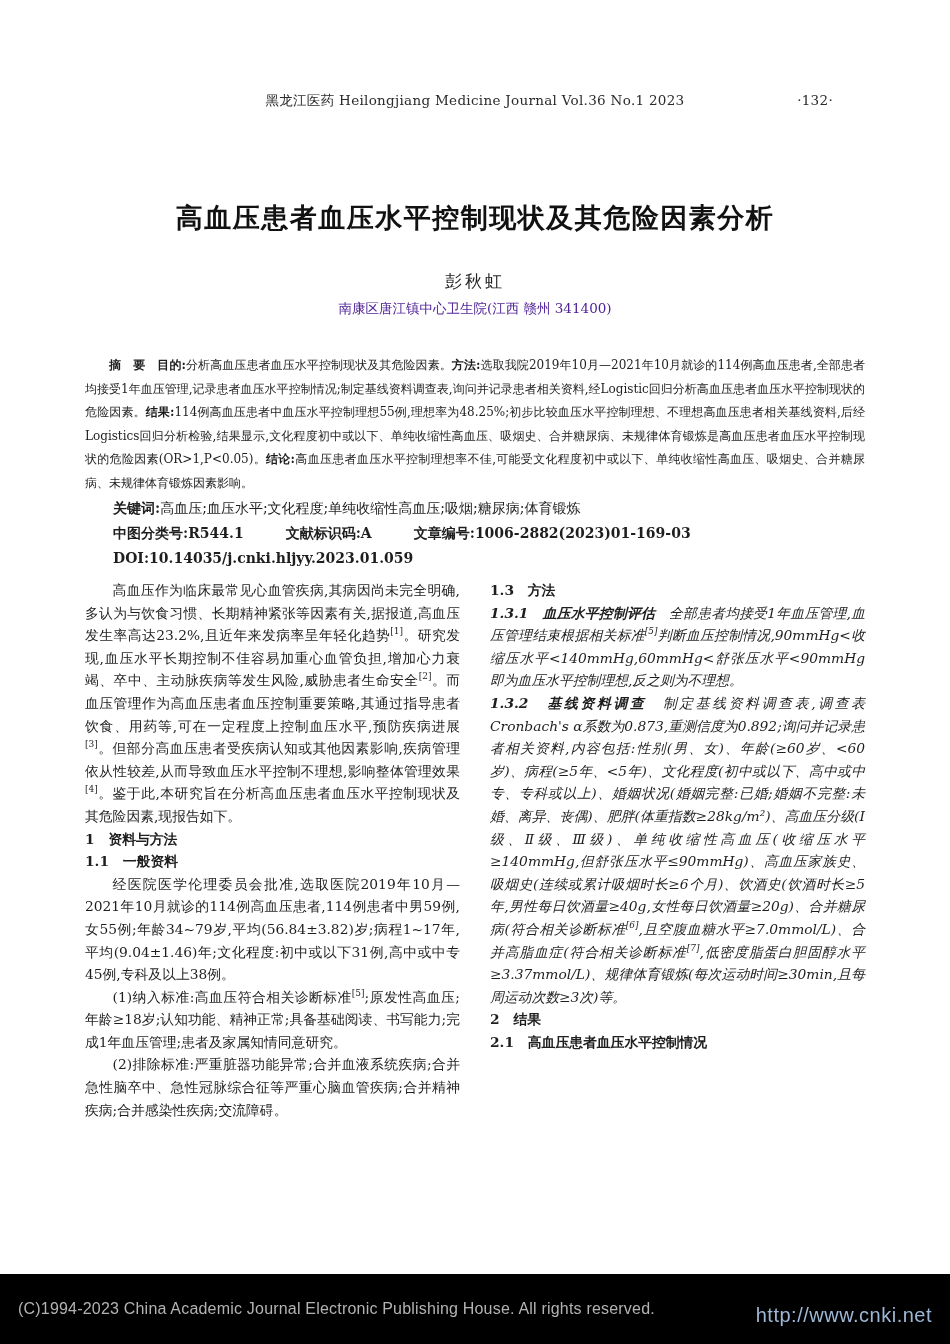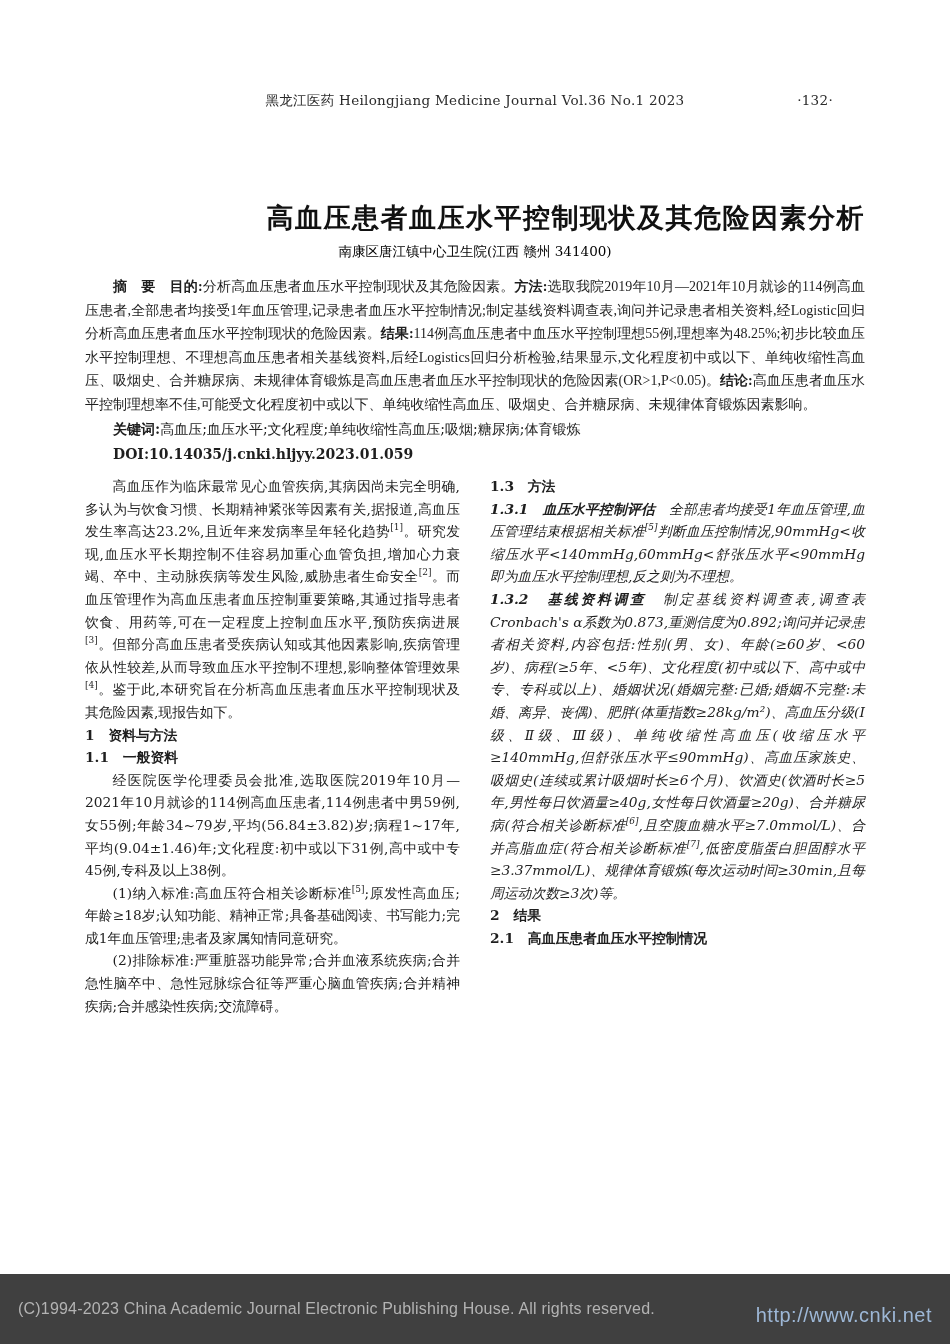--- a/index.html
+++ b/index.html
@@ -9,59 +9,61 @@
     font-family:"DejaVu Serif","Liberation Serif",serif;
     color:#1e1e1e;
   }
   .sheet { position:absolute; inset:0; }
   .content { padding:0 85px; }
 
   .running-head { margin-top:92px; position:relative; text-align:center;
     font-size:13.5px; color:#2a2a2a; letter-spacing:.3px; }
   .running-head .pageno { position:absolute; right:32px; top:0; }
 
-  .title { margin-top:90px; text-align:right; font-size:27px; font-weight:bold;
+  .title { margin-top:90px; text-align:center; font-size:27px; font-weight:bold;
     letter-spacing:1.5px; color:#111; }
   .author { margin-top:34px; text-align:center; font-size:17px; letter-spacing:3px; }
-  .affiliation { margin-top:7px; text-align:center; font-size:13.5px; color:#000000; }
+  .affiliation { margin-top:7px; text-align:center; font-size:13.5px; color:#4c1d95; }
 
-  .abstract { margin-top:14px; font-size:14px; line-height:23.5px;
-    text-align:justify; text-indent:2em;font-family:Liberation Serif, serif; }
+  .abstract { margin-top:36px; font-size:12px; line-height:23.5px;
+    text-align:justify; text-indent:2em; }
   .kv { font-size:14px; line-height:24px; text-indent:2em; margin-top:1px; }
 
   .columns { display:flex; gap:30px; margin-top:9px; }
   .col { flex:1; min-width:0; font-size:13.8px; line-height:22.6px; text-align:justify; }
   .sec-h { font-weight:bold; }
   .body-p { text-indent:2em; }
   .body-p.run-in { text-indent:0;font-style:italic; }
   .b { font-weight:bold; }
   sup { font-size:9px; line-height:0; }
 
   .footer-band { position:absolute; left:0; right:0; bottom:0; height:70px;
-    background:#404040; display:flex; align-items:center; justify-content:space-between;
+    background:#000000; display:flex; align-items:center; justify-content:space-between;
     padding:0 18px; font-family:"Liberation Sans",sans-serif; }
   .footer-copy { color:#b3b3b3; font-size:16px; letter-spacing:.2px; }
   .footer-url  { color:#9db7d6; font-size:20px; text-decoration:none; letter-spacing:.5px;margin-top:12px; }
 </style>
 </head>
 <body>
 
 <div class="sheet">
   <div class="content">
 
     <div class="running-head">
       <span>黑龙江医药 Heilongjiang Medicine Journal Vol.36 No.1 2023</span>
       <span class="pageno">·132·</span>
     </div>
 
     <h1 class="title">高血压患者血压水平控制现状及其危险因素分析</h1>
+    <div class="author">彭秋虹</div>
     <div class="affiliation">南康区唐江镇中心卫生院(江西 赣州 341400)</div>
 
     <p class="abstract" id="abstract"><span class="b">摘　要　</span><span class="b">目的:</span><span>分析高血压患者血压水平控制现状及其危险因素。</span><span class="b">方法:</span><span>选取我院2019年10月—2021年10月就诊的114例高血压患者,全部患者均接受1年血压管理,记录患者血压水平控制情况;制定基线资料调查表,询问并记录患者相关资料,经Logistic回归分析高血压患者血压水平控制现状的危险因素。</span><span class="b">结果:</span><span>114例高血压患者中血压水平控制理想55例,理想率为48.25%;初步比较血压水平控制理想、不理想高血压患者相关基线资料,后经Logistics回归分析检验,结果显示,文化程度初中或以下、单纯收缩性高血压、吸烟史、合并糖尿病、未规律体育锻炼是高血压患者血压水平控制现状的危险因素(OR&gt;1,P&lt;0.05)。</span><span class="b">结论:</span><span>高血压患者血压水平控制理想率不佳,可能受文化程度初中或以下、单纯收缩性高血压、吸烟史、合并糖尿病、未规律体育锻炼因素影响。</span></p>
     <p class="kv" id="keywords"><span class="b">关键词:</span><span>高血压;血压水平;文化程度;单纯收缩性高血压;吸烟;糖尿病;体育锻炼</span></p>
+    <p class="kv" id="meta-line"><span class="b">中图分类号:</span><span class="b">R544.1　　　</span><span class="b">文献标识码:</span><span class="b">A　　　</span><span class="b">文章编号:</span><span class="b">1006-2882(2023)01-169-03</span></p>
     <p class="kv" id="doi-line"><span class="b">DOI:10.14035/j.cnki.hljyy.2023.01.059</span></p>
 
     <div class="columns">
       <div class="col" id="col-left">
           <p class="body-p">高血压作为临床最常见心血管疾病,其病因尚未完全明确,多认为与饮食习惯、长期精神紧张等因素有关,据报道,高血压发生率高达23.2%,且近年来发病率呈年轻化趋势<sup>[1]</sup>。研究发现,血压水平长期控制不佳容易加重心血管负担,增加心力衰竭、卒中、主动脉疾病等发生风险,威胁患者生命安全<sup>[2]</sup>。而血压管理作为高血压患者血压控制重要策略,其通过指导患者饮食、用药等,可在一定程度上控制血压水平,预防疾病进展<sup>[3]</sup>。但部分高血压患者受疾病认知或其他因素影响,疾病管理依从性较差,从而导致血压水平控制不理想,影响整体管理效果<sup>[4]</sup>。鉴于此,本研究旨在分析高血压患者血压水平控制现状及其危险因素,现报告如下。</p>
           <div class="sec-h">1　资料与方法</div>
           <div class="sec-h">1.1　一般资料</div>
           <p class="body-p">经医院医学伦理委员会批准,选取医院2019年10月—2021年10月就诊的114例高血压患者,114例患者中男59例,女55例;年龄34~79岁,平均(56.84±3.82)岁;病程1~17年,平均(9.04±1.46)年;文化程度:初中或以下31例,高中或中专45例,专科及以上38例。</p>
           <p class="body-p">(1)纳入标准:高血压符合相关诊断标准<sup>[5]</sup>;原发性高血压;年龄≥18岁;认知功能、精神正常;具备基础阅读、书写能力;完成1年血压管理;患者及家属知情同意研究。</p>
           <p class="body-p">(2)排除标准:严重脏器功能异常;合并血液系统疾病;合并急性脑卒中、急性冠脉综合征等严重心脑血管疾病;合并精神疾病;合并感染性疾病;交流障碍。</p>

